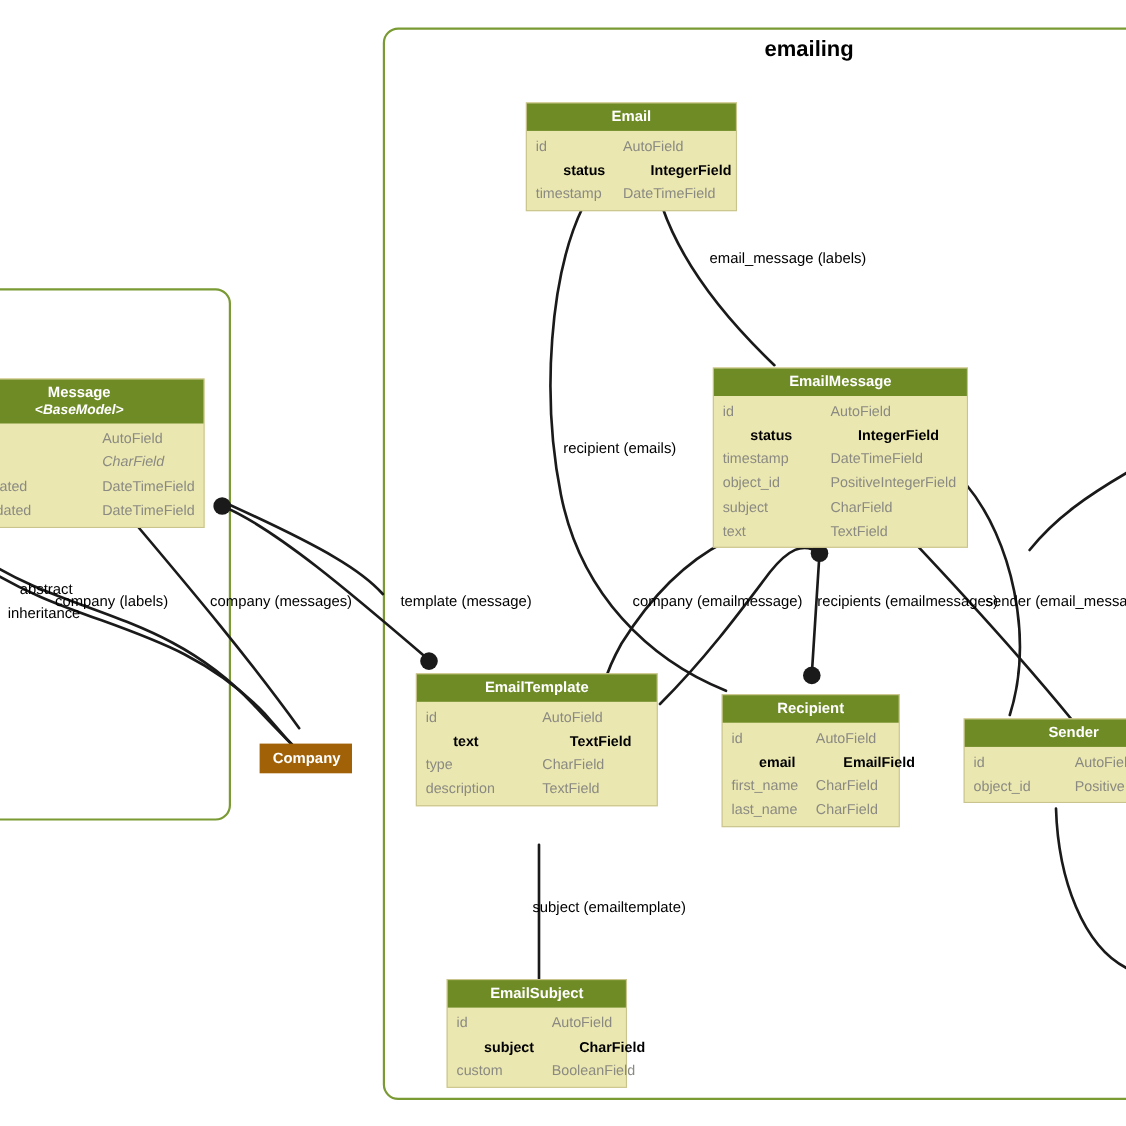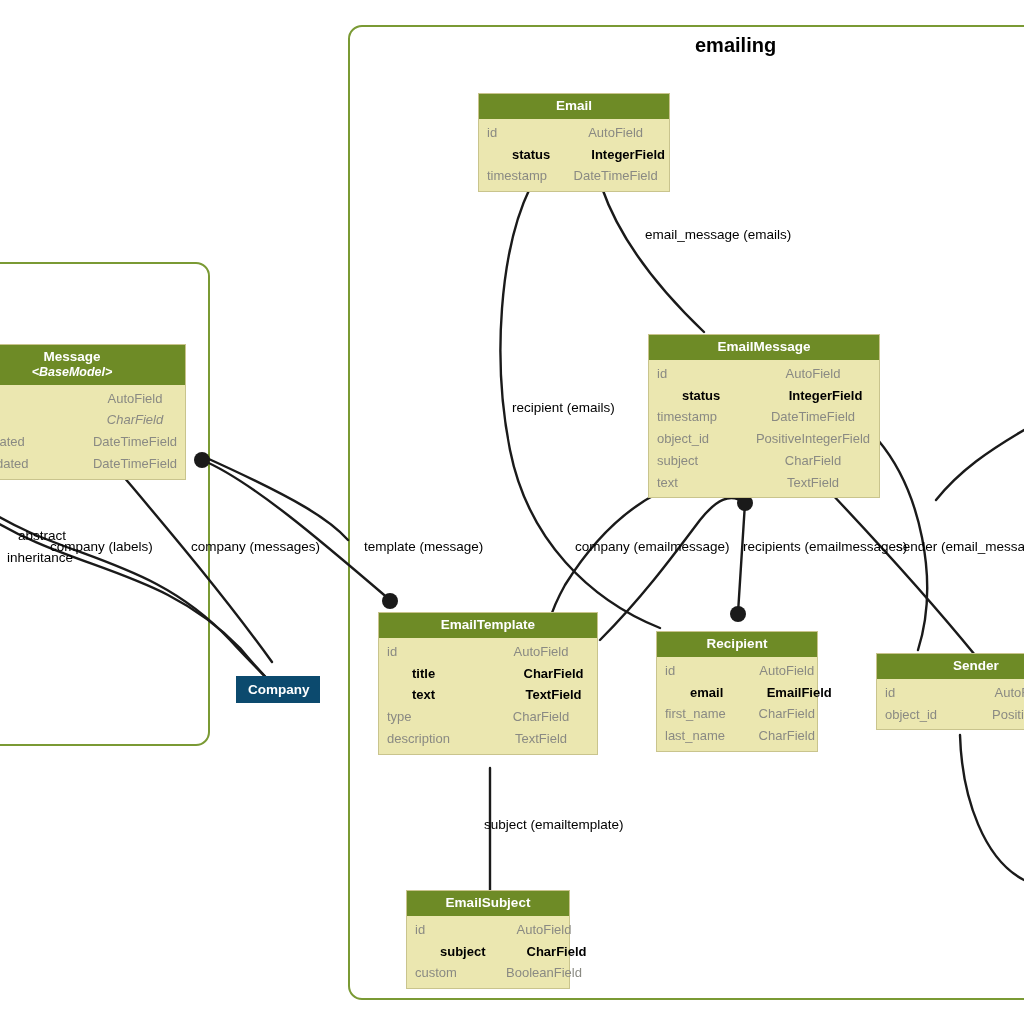--- a/index.html
+++ b/index.html
@@ -61,28 +61,28 @@
     width:100%;
     font-size:13px;
   }
   .entity td{
     padding:1px 8px 1px 8px;
     white-space:nowrap;
     color:#8a8a83;
     line-height:1.52;
   }
   .entity td.tname{text-align:left;}
-  .entity td.ttype{text-align:center;}
+  .entity td.ttype{text-align:left;}
   .entity tr.req td{color:#000000;font-weight:bold;padding-left:33px;}
   .entity tr.ital td{font-style:italic;}
 
   
   .plainbox{
     position:absolute;
-    background:#0c4a6e;
+    background:#a16207;
     color:#fff;
     font-weight:bold;
     font-size:13.5px;
     text-align:center;
     padding:6px 12px;
     box-sizing:border-box;
     white-space:nowrap;
   }
 
   
@@ -209,24 +209,20 @@
       <span>EmailTemplate</span>
     </div>
     <div class="ebody">
       <table>
         <tbody>
             <tr>
           <td class="tname" style="width:90px">id</td>
           <td class="ttype">AutoField</td>
         </tr>
         <tr class="req">
-          <td class="tname">title</td>
-          <td class="ttype">CharField</td>
-        </tr>
-        <tr class="req">
           <td class="tname">text</td>
           <td class="ttype">TextField</td>
         </tr>
         <tr>
           <td class="tname">type</td>
           <td class="ttype">CharField</td>
         </tr>
         <tr>
           <td class="tname">description</td>
           <td class="ttype">TextField</td>
@@ -332,21 +328,21 @@
           <td class="tname">e_updated</td>
           <td class="ttype">DateTimeField</td>
         </tr>
       </tbody>
         </table>
     </div>
   </div>
 
   <div class="plainbox" style="left:236px;top:676px;width:84px;">Company</div>
 
-  <div class="edge-label" style="left:645px;top:227px;">email_message (emails)</div>
+  <div class="edge-label" style="left:645px;top:227px;">email_message (labels)</div>
 
   <div class="edge-label" style="left:512px;top:400px;">recipient (emails)</div>
 
   <div class="edge-label" style="left:18px;top:528px;">abstract</div>
 
   <div class="edge-label" style="left:7px;top:550px;">inheritance</div>
 
   <div class="edge-label" style="left:50px;top:539px;">company (labels)</div>
 
   <div class="edge-label" style="left:191px;top:539px;">company (messages)</div>

